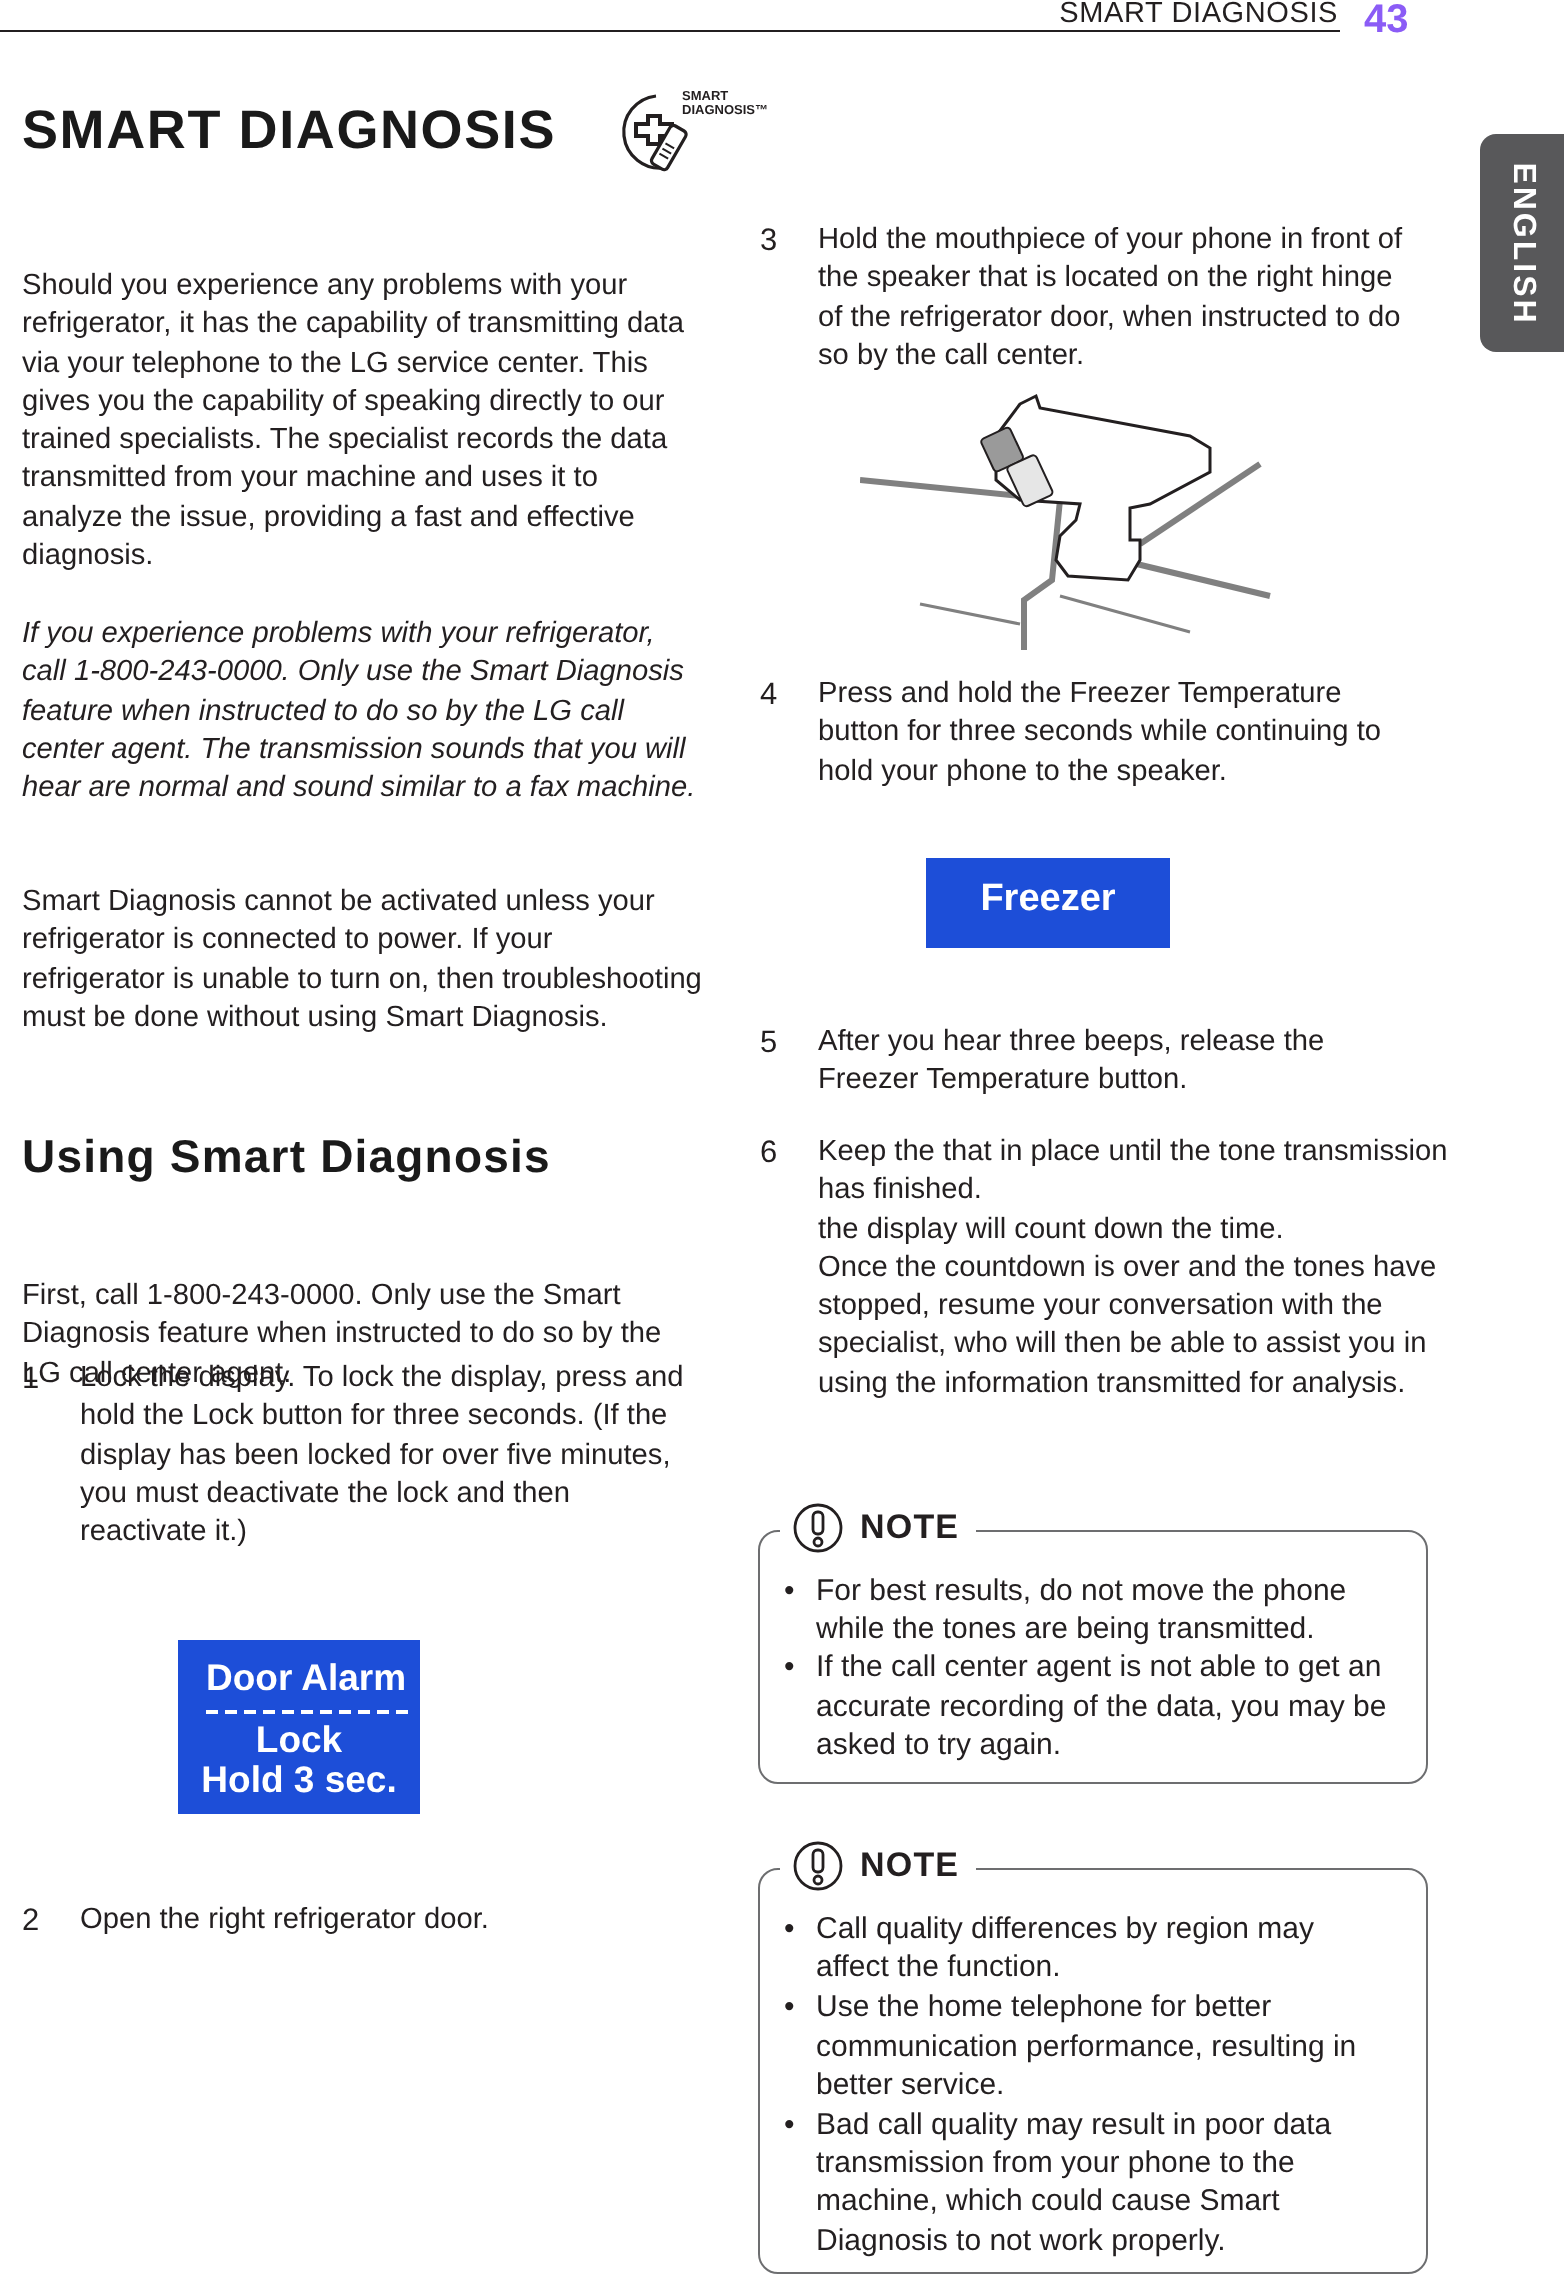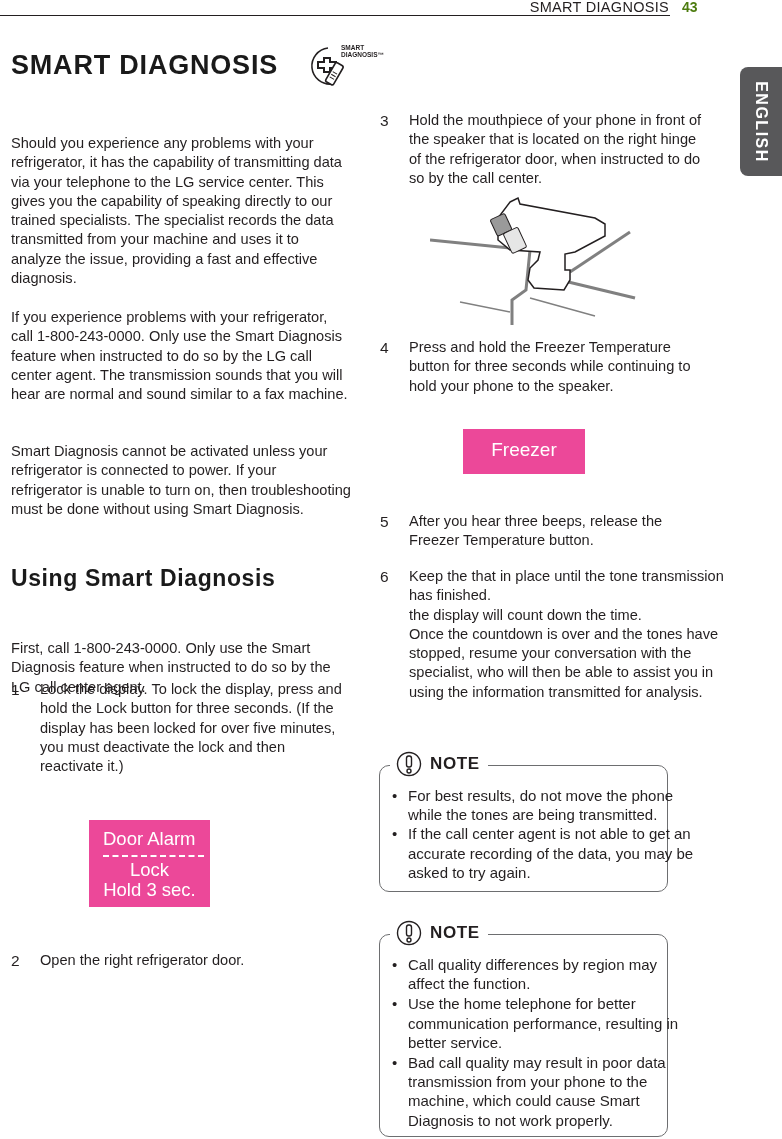--- a/index.html
+++ b/index.html
@@ -1,42 +1,42 @@
 <!DOCTYPE html>
 <html><head>
   <meta charset="utf-8">
   <style>
     html, body { margin: 0; padding: 0; background: #ffffff; }
     body { width: 782px; height: 1139px; position: relative; overflow: hidden;
            font-family: "Liberation Sans", "DejaVu Sans", sans-serif; color: #231f20; }
     .abs { position: absolute; }
     .header-rule { left: 0; top: 15px; width: 670px; height: 1px; background: #231f20; }
     .header-title { right: 113px; top: -1px; font-size: 14.5px; letter-spacing: 0.3px; color: #231f20; }
-    .header-page { left: 682px; top: -1px; font-size: 14px; font-weight: bold; color: #4d7c0f; }
+    .header-page { left: 682px; top: -1px; font-size: 20px; font-weight: bold; color: #8b5cf6; }
     .page-title { left: 11px; top: 50px; font-size: 27px; font-weight: bold; letter-spacing: 0.8px; color: #1a1a1a; }
     .logo { left: 306px; top: 42px; width: 80px; height: 48px; }
     .body-text { font-size: 14.6px; line-height: 19.3px; color: #231f20; }
     .col-left { left: 11px; width: 340px; margin-top: 26px; }
     .section-title { left: 11px; top: 565px; font-size: 23px; font-weight: bold; letter-spacing: 0.6px; color: #1a1a1a; }
     .step { display: flex; }
     .step-num { width: 29px; flex: none; font-size: 15.5px; }
     .step-text { flex: 1; }
-    .panel { background: #ec4899; color: #ffffff; }
+    .panel { background: #1d4ed8; color: #ffffff; font-weight: bold; }
     .door-panel { left: 89px; top: 820px; width: 121px; height: 87px; }
     .door-panel .line1 { position: absolute; left: 14px; top: 8px; font-size: 18.5px; white-space: nowrap; }
     .door-panel .dash { position: absolute; left: 14px; right: 6px; top: 35px; border-top: 2px dashed #ffffff; }
     .door-panel .line2 { position: absolute; left: 0; right: 0; top: 39px; text-align: center; font-size: 18.5px; }
     .door-panel .line3 { position: absolute; left: 0; right: 0; top: 59px; text-align: center; font-size: 18.5px; }
     .freezer-panel { left: 463px; top: 429px; width: 122px; height: 45px; }
     .freezer-panel span { position: absolute; left: 0; right: 0; top: 10px; text-align: center; font-size: 19px; }
     .fridge-illus { left: 430px; top: 190px; width: 210px; height: 140px; }
     .english-tab { left: 740px; top: 67px; width: 42px; height: 109px; background: #58585a; border-radius: 8px 0 0 8px; }
     .english-tab span { position: absolute; left: 50%; top: 50%; transform: translate(-50%,-50%) rotate(90deg);
                         color: #fff; font-weight: bold; font-size: 16px; letter-spacing: 1.5px; white-space: nowrap; }
-    .note-box { left: 379px; width: 289px; border: 1px solid #6d6e70; border-radius: 10px; box-sizing: border-box; }
+    .note-box { left: 379px; width: 335px; border: 1px solid #6d6e70; border-radius: 10px; box-sizing: border-box; }
     .note-box ul { list-style: none; margin: 0; padding: 0; }
     .note-box li { position: relative; padding-left: 28px; font-size: 15px; line-height: 19.2px; }
     .note-box li::before { content: "•"; position: absolute; left: 12px; top: 0; }
     .note-head { display: flex; align-items: center; background: #fff; padding: 0 8px 0 6px; }
     .note-icon { width: 26px; height: 26px; }
     .note-label { font-size: 17px; font-weight: bold; letter-spacing: 0.6px; margin-left: 8px; color: #231f20; }
   </style>
 </head>
 <body>
 
@@ -56,21 +56,21 @@
     <rect x="0" y="0" width="9" height="22" rx="2" fill="#fff" stroke="#231f20" stroke-width="1.6"></rect>
     <line x1="2" y1="10" x2="7" y2="10" stroke="#231f20" stroke-width="1"></line>
     <line x1="2" y1="13" x2="7" y2="13" stroke="#231f20" stroke-width="1"></line>
     <line x1="2" y1="16" x2="7" y2="16" stroke="#231f20" stroke-width="1"></line>
   </g>
   <text x="35" y="8" font-size="6.5" font-weight="bold" font-family="Liberation Sans, sans-serif" fill="#231f20">SMART</text>
   <text x="35" y="15" font-size="6.5" font-weight="bold" font-family="Liberation Sans, sans-serif" fill="#231f20">DIAGNOSIS™</text>
 </svg>
 
 <div class="abs body-text col-left" style="top:108px;">Should you experience any problems with your refrigerator, it has the capability of transmitting data via your telephone to the LG service center. This gives you the capability of speaking directly to our trained specialists. The specialist records the data transmitted from your machine and uses it to analyze the issue, providing a fast and effective diagnosis.</div>
-<div class="abs body-text col-left" style="top:282px;">If you experience problems with your refrigerator, call 1-800-243-0000. Only use the Smart Diagnosis feature when instructed to do so by the LG call center agent. The transmission sounds that you will hear are normal and sound similar to a fax machine.</div>
+<div class="abs body-text col-left" style="top:282px;font-style:italic;">If you experience problems with your refrigerator, call 1-800-243-0000. Only use the Smart Diagnosis feature when instructed to do so by the LG call center agent. The transmission sounds that you will hear are normal and sound similar to a fax machine.</div>
 <div class="abs body-text col-left" style="top:416px;">Smart Diagnosis cannot be activated unless your refrigerator is connected to power. If your refrigerator is unable to turn on, then troubleshooting must be done without using Smart Diagnosis.</div>
 
 <div class="abs section-title">Using Smart Diagnosis</div>
 <div class="abs body-text col-left" style="top:613px;">First, call 1-800-243-0000. Only use the Smart Diagnosis feature when instructed to do so by the LG call center agent.</div>
 
 <div class="abs body-text step" style="left:11px; top:680px; width:335px;">
   <span class="step-num">1</span>
   <span class="step-text">Lock the display. To lock the display, press and hold the Lock button for three seconds. (If the display has been locked for over five minutes, you must deactivate the lock and then reactivate it.)</span>
 </div>
 

